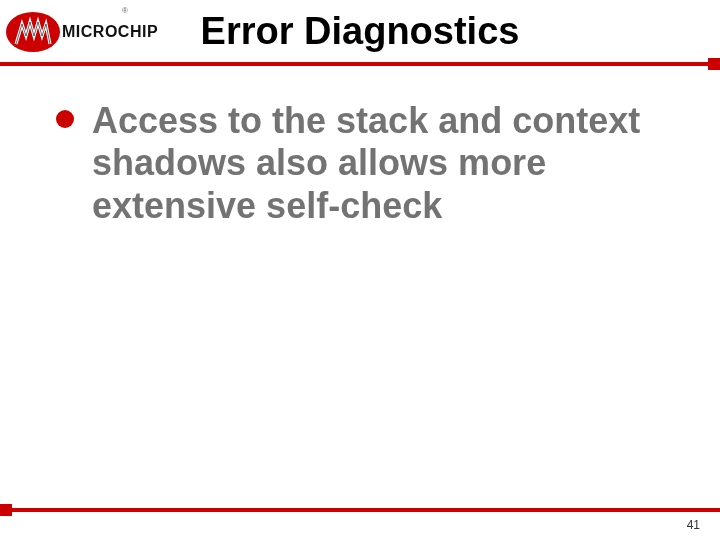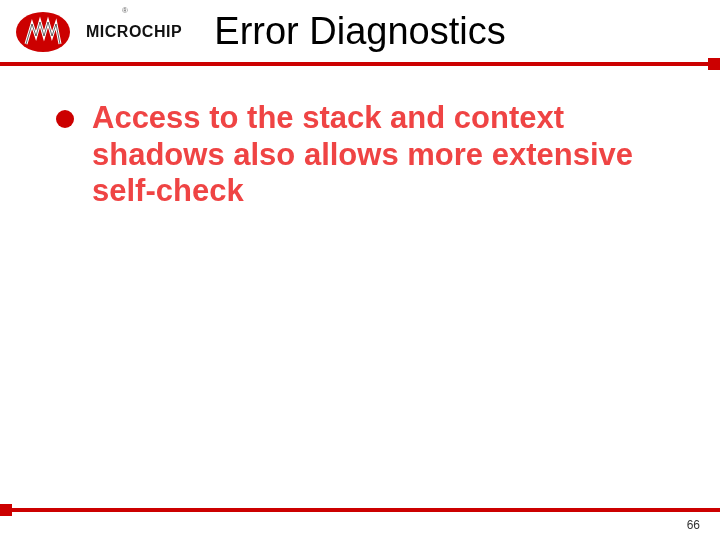--- a/index.html
+++ b/index.html
@@ -1,32 +1,32 @@
 <!DOCTYPE html>
 <html><head>
 <meta charset="utf-8">
 <style>
   * { margin: 0; padding: 0; box-sizing: border-box; }
   html, body { width: 720px; height: 540px; overflow: hidden; font-family: Arial, Helvetica, sans-serif; background: #fff; }
   .slide { width: 720px; height: 540px; position: relative; background: #fff; }
 
   .header { position: relative; height: 78px; }
-  .logo { position: absolute; left: 14px; top: 10px; display: flex; align-items: center; gap: 14px; }
+  .logo { position: absolute; left: 4px; top: 10px; display: flex; align-items: center; gap: 0; }
   .logo-mark { width: 58px; height: 44px; position: relative; }
   .logo-name { font-size: 16px; font-weight: 700; color: #111; letter-spacing: 0.5px; }
   .reg { font-size: 8px; color: #666; position: absolute; left: 122px; top: 6px; }
 
-  .slide-title { position: absolute; left: 50%; transform: translateX(-50%); top: 10px; font-size: 38px; font-weight: 400; color: #000; white-space: nowrap; }
+  .slide-title { position: absolute; left: 50%; transform: translateX(-50%); top: 10px; font-size: 38px; font-weight: 700; color: #000; white-space: nowrap; }
 
   .redbar { position: absolute; left: 0; top: 62px; width: 720px; height: 4px; background: #c00; }
   .redbar::after { content: ""; position: absolute; right: 0; top: -4px; width: 12px; height: 12px; background: #c00; }
 
   .content { position: absolute; left: 56px; top: 100px; width: 600px; }
   ul.bullets { list-style: none; }
-  ul.bullets li { position: relative; padding-left: 36px; font-size: 31px; line-height: 1.18; font-weight: 700; color: #ef4444; margin-bottom: 36px; }
+  ul.bullets li { position: relative; padding-left: 36px; font-size: 36px; line-height: 1.18; font-weight: 700; color: #737373; margin-bottom: 36px; }
   ul.bullets li::before { content: ""; position: absolute; left: 0; top: 10px; width: 18px; height: 18px; border-radius: 50%; background: #c00; }
 
   .footer-bar { position: absolute; left: 0; bottom: 28px; width: 720px; height: 4px; background: #c00; }
   .footer-bar::before { content: ""; position: absolute; left: 0; top: -4px; width: 12px; height: 12px; background: #c00; }
 
   .page-num { position: absolute; right: 20px; bottom: 8px; font-size: 12px; color: #333; }
 </style>
 </head>
 <body>
 
@@ -48,15 +48,15 @@
     <div class="redbar"></div>
   </div>
 
   <div class="content">
     <ul class="bullets">
       <li>Access to the stack and context shadows also allows more extensive self-check</li>
     </ul>
   </div>
 
   <div class="footer-bar"></div>
-  <div class="page-num">66</div>
+  <div class="page-num">41</div>
 
 </div>
 
 </body></html>

